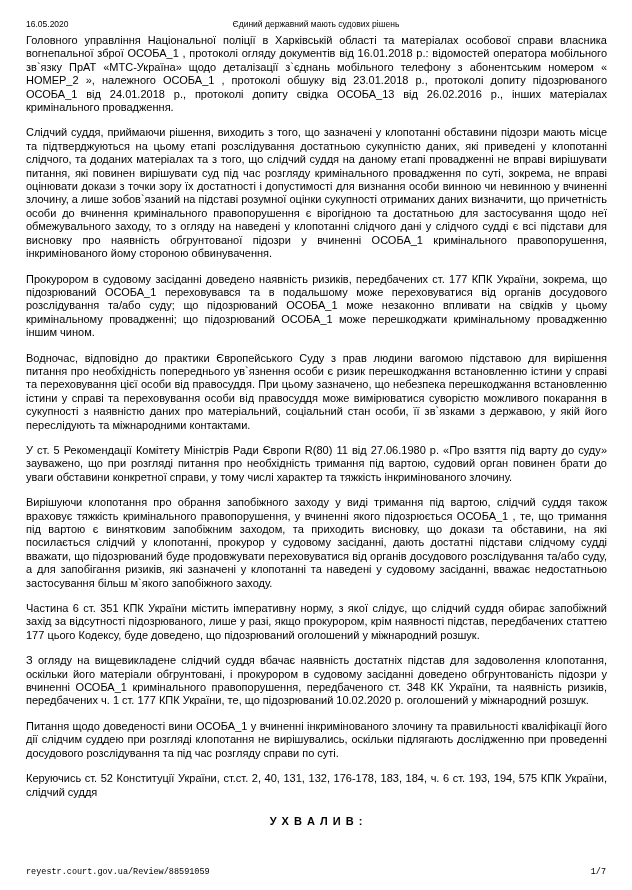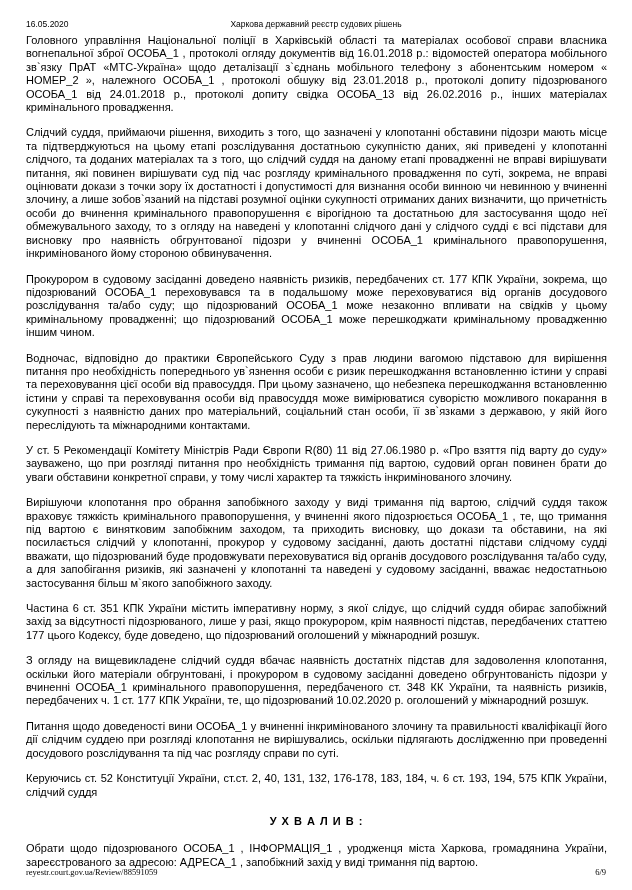--- a/index.html
+++ b/index.html
@@ -51,49 +51,48 @@
     margin: 16px 0 14px 0;
   }
   .footer {
     position: absolute;
     left: 26px;
     right: 26px;
     bottom: 13px;
     display: flex;
     justify-content: space-between;
     align-items: baseline;
-    font-family: Liberation Serif, serif;
+    font-family: Liberation Mono, monospace;
     font-size: 8.5px;
     color: #000000;
   }
 </style>
 </head>
 <body>
 
 <div class="page">
 
   <div class="header">
     <span class="hdr-left">16.05.2020</span>
-    <span class="hdr-center">Харкова державний реєстр судових рішень</span>
+    <span class="hdr-center">Єдиний державний мають судових рішень</span>
     <span class="hdr-right"></span>
   </div>
 
   <div class="doc">
     <p>Головного управління Національної поліції в Харківській області та матеріалах особової справи власника вогнепальної зброї ОСОБА_1 , протоколі огляду документів від 16.01.2018 р.: відомостей оператора мобільного зв`язку ПрАТ «МТС-Україна» щодо деталізації з`єднань мобільного телефону з абонентським номером « НОМЕР_2 », належного ОСОБА_1 , протоколі обшуку від 23.01.2018 р., протоколі допиту підозрюваного ОСОБА_1 від 24.01.2018 р., протоколі допиту свідка ОСОБА_13 від 26.02.2016 р., інших матеріалах кримінального провадження.</p>
     <p>Слідчий суддя, приймаючи рішення, виходить з того, що зазначені у клопотанні обставини підозри мають місце та підтверджуються на цьому етапі розслідування достатньою сукупністю даних, які приведені у клопотанні слідчого, та доданих матеріалах та з того, що слідчий суддя на даному етапі провадженні не вправі вирішувати питання, які повинен вирішувати суд під час розгляду кримінального провадження по суті, зокрема, не вправі оцінювати докази з точки зору їх достатності і допустимості для визнання особи винною чи невинною у вчиненні злочину, а лише зобов`язаний на підставі розумної оцінки сукупності отриманих даних визначити, що причетність особи до вчинення кримінального правопорушення є вірогідною та достатньою для застосування щодо неї обмежувального заходу, то з огляду на наведені у клопотанні слідчого дані у слідчого судді є всі підстави для висновку про наявність обгрунтованої підозри у вчиненні ОСОБА_1 кримінального правопорушення, інкримінованого йому стороною обвинувачення.</p>
     <p>Прокурором в судовому засіданні доведено наявність ризиків, передбачених ст. 177 КПК України, зокрема, що підозрюваний ОСОБА_1 переховувався та в подальшому може переховуватися від органів досудового розслідування та/або суду; що підозрюваний ОСОБА_1 може незаконно впливати на свідків у цьому кримінальному провадженні; що підозрюваний ОСОБА_1 може перешкоджати кримінальному провадженню іншим чином.</p>
     <p>Водночас, відповідно до практики Європейського Суду з прав людини вагомою підставою для вирішення питання про необхідність попереднього ув`язнення особи є ризик перешкоджання встановленню істини у справі та переховування цієї особи від правосуддя. При цьому зазначено, що небезпека перешкоджання встановленню істини у справі та переховування особи від правосуддя може вимірюватися суворістю можливого покарання в сукупності з наявністю даних про матеріальний, соціальний стан особи, її зв`язками з державою, у якій його переслідують та міжнародними контактами.</p>
     <p>У ст. 5 Рекомендації Комітету Міністрів Ради Європи R(80) 11 від 27.06.1980 р. «Про взяття під варту до суду» зауважено, що при розгляді питання про необхідність тримання під вартою, судовий орган повинен брати до уваги обставини конкретної справи, у тому числі характер та тяжкість інкримінованого злочину.</p>
     <p>Вирішуючи клопотання про обрання запобіжного заходу у виді тримання під вартою, слідчий суддя також враховує тяжкість кримінального правопорушення, у вчиненні якого підозрюється ОСОБА_1 , те, що тримання під вартою є винятковим запобіжним заходом, та приходить висновку, що докази та обставини, на які посилається слідчий у клопотанні, прокурор у судовому засіданні, дають достатні підстави слідчому судді вважати, що підозрюваний буде продовжувати переховуватися від органів досудового розслідування та/або суду, а для запобігання ризиків, які зазначені у клопотанні та наведені у судовому засіданні, вважає недостатньою застосування більш м`якого запобіжного заходу.</p>
     <p>Частина 6 ст. 351 КПК України містить імперативну норму, з якої слідує, що слідчий суддя обирає запобіжний захід за відсутності підозрюваного, лише у разі, якщо прокурором, крім наявності підстав, передбачених статтею 177 цього Кодексу, буде доведено, що підозрюваний оголошений у міжнародний розшук.</p>
     <p>З огляду на вищевикладене слідчий суддя вбачає наявність достатніх підстав для задоволення клопотання, оскільки його матеріали обгрунтовані, і прокурором в судовому засіданні доведено обгрунтованість підозри у вчиненні ОСОБА_1 кримінального правопорушення, передбаченого ст. 348 КК України, та наявність ризиків, передбачених ч. 1 ст. 177 КПК України, те, що підозрюваний 10.02.2020 р. оголошений у міжнародний розшук.</p>
     <p>Питання щодо доведеності вини ОСОБА_1 у вчиненні інкримінованого злочину та правильності кваліфікації його дії слідчим суддею при розгляді клопотання не вирішувались, оскільки підлягають дослідженню при проведенні досудового розслідування та під час розгляду справи по суті.</p>
     <p>Керуючись ст. 52 Конституції України, ст.ст. 2, 40, 131, 132, 176-178, 183, 184, ч. 6 ст. 193, 194, 575 КПК України, слідчий суддя</p>
     <p class="heading">У Х В А Л И В :</p>
-    <p>Обрати щодо підозрюваного  ОСОБА_1 , ІНФОРМАЦІЯ_1 , уродженця міста Харкова, громадянина України, зареєстрованого за адресою: АДРЕСА_1 , запобіжний захід у виді тримання під вартою.</p>
   </div>
 
   <div class="footer">
     <span>reyestr.court.gov.ua/Review/88591059</span>
-    <span>6/9</span>
+    <span>1/7</span>
   </div>
 
 </div>
 
 </body></html>

